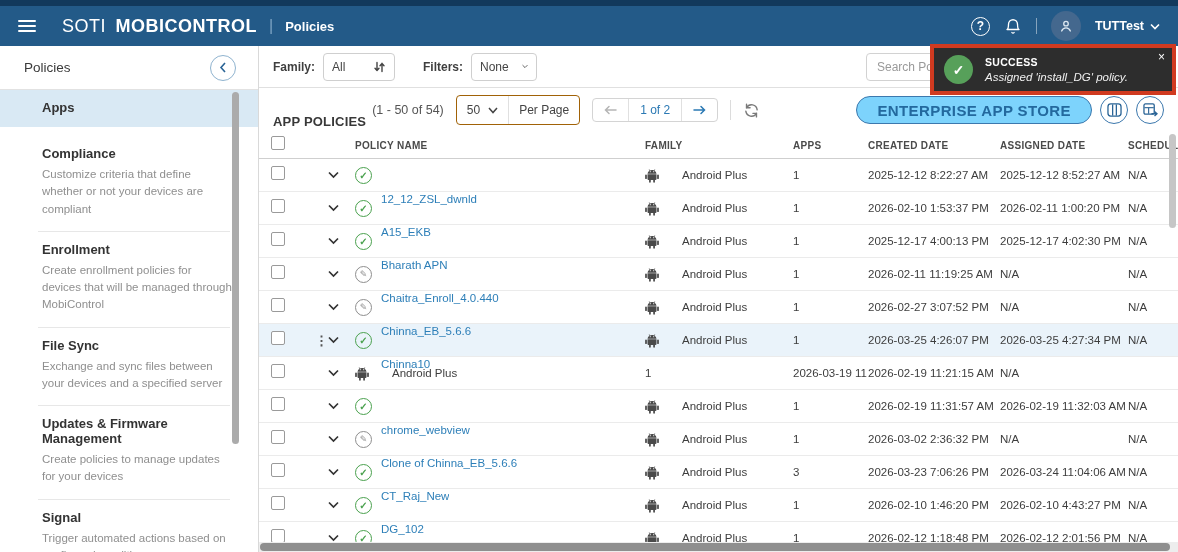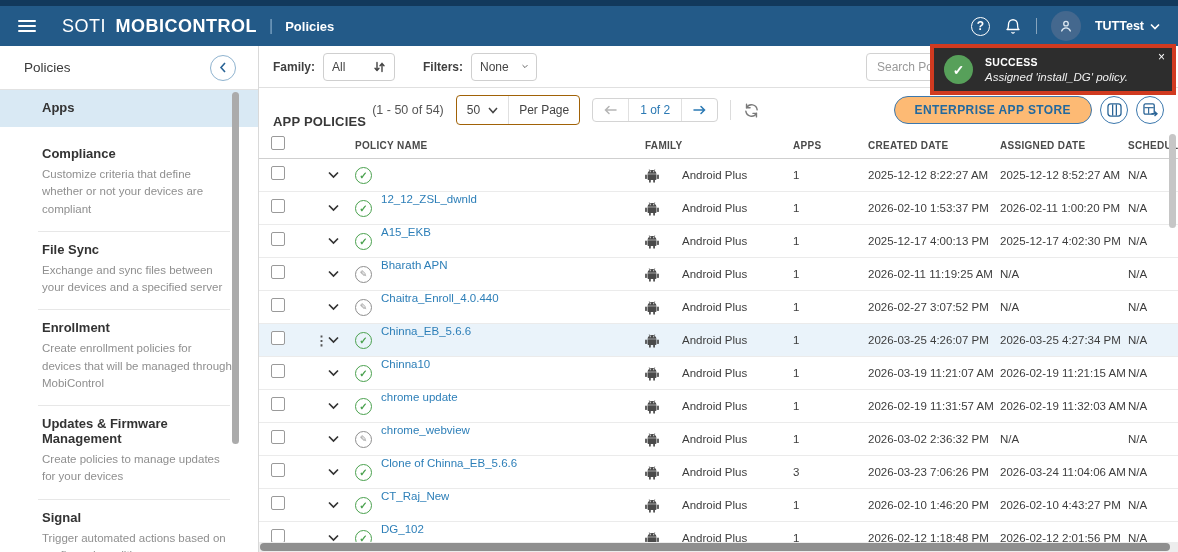--- a/index.html
+++ b/index.html
@@ -64,22 +64,22 @@
   .pp-seg + .pp-seg { border-left:1px solid #e0e0e0; cursor:default; }
   .pager { display:flex; align-items:center; border:1px solid #d4d4d4; border-radius:4px; height:24px; overflow:hidden; }
   .pg-seg { display:flex; align-items:center; justify-content:center; padding:0 11px; height:100%; font-size:12px; }
   .pg-seg + .pg-seg { border-left:1px solid #e0e0e0; }
   .pg-prev { color:#b5b5b5; cursor:default; }
   .pg-label { color:#2b79b4; }
   .pg-next { color:#2b79b4; cursor:pointer; }
   .thin-sep { width:1px; height:20px; background:#dcdcdc; }
   .refresh { cursor:pointer; display:flex; align-items:center; }
   .toolbar-right { margin-left:auto; display:flex; align-items:center; gap:8px; }
-  .store-btn { border:1px solid #3c78ad; color:#23699e; background:#fdba74; border-radius:15px; height:28px;
-    padding:0 20px; font-size:12px; font-weight:700; letter-spacing:.4px; cursor:pointer; font-family:"Liberation Sans",sans-serif; }
+  .store-btn { border:1px solid #3c78ad; color:#23699e; background:#7dd3fc; border-radius:15px; height:28px;
+    padding:0 20px; font-size:15px; font-weight:700; letter-spacing:.4px; cursor:pointer; font-family:"Liberation Sans",sans-serif; }
   .circ-btn { width:28px; height:28px; border:1px solid #3c78ad; border-radius:50%; background:#fff;
     display:flex; align-items:center; justify-content:center; cursor:pointer; }
 
   
   .thead, .trow { display:grid; grid-template-columns:40px 44px 290px 148px 75px 132px 128px 1fr;
     align-items:center; padding-left:12px; }
   .thead { height:27px; border-bottom:1px solid #cfcfcf; }
   .th { font-size:10px; font-weight:700; color:#4a4a4a; letter-spacing:.3px; white-space:nowrap; overflow:hidden; }
   .trow { height:33px; border-bottom:1px solid #ebebeb; background:#fff; }
   .trow.selected { background:#eaf3fa; }
@@ -168,26 +168,26 @@
       <div id="side-items">
           <div class="side-item selected">
     <div class="side-title">Apps</div>
 
   </div>
           <div class="side-item">
     <div class="side-title">Compliance</div>
     <div class="side-desc">Customize criteria that define whether or not your devices are compliant</div>
   </div>
           <div class="side-item">
+    <div class="side-title">Enrollment</div>
+    <div class="side-desc">Create enrollment policies for devices that will be managed through MobiControl</div>
+  </div>
+          <div class="side-item">
     <div class="side-title">File Sync</div>
     <div class="side-desc">Exchange and sync files between your devices and a specified server</div>
-  </div>
-          <div class="side-item">
-    <div class="side-title">Enrollment</div>
-    <div class="side-desc">Create enrollment policies for devices that will be managed through MobiControl</div>
   </div>
           <div class="side-item">
     <div class="side-title">Updates &amp; Firmware Management</div>
     <div class="side-desc">Create policies to manage updates for your devices</div>
   </div>
           <div class="side-item">
     <div class="side-title">Signal</div>
     <div class="side-desc">Trigger automated actions based on configured conditions</div>
   </div>
         </div>
@@ -462,24 +462,20 @@
           <div class="trow">
     <span><span class="checkbox"></span></span>
     <span class="c-ctrl">
 
       <span class="chev">
         <svg width="11" height="8" viewBox="0 0 11 8">
                   <polyline points="1,1.5 5.5,6 10,1.5" fill="none" stroke="#333" stroke-width="1.7"></polyline>
                 </svg>
       </span>
     </span>
-    <span class="c-name">
-      <span class="status ok"></span>
-      <a class="plink">chrome update</a>
-    </span>
     <span class="c-family">
       <span style="display:flex">
         <svg width="14" height="15" viewBox="0 0 24 26" fill="#4a4a4a">
           <path d="M7.2 2.2 8.4 4.4A8 8 0 0 1 12 3.6c1.3 0 2.5.3 3.6.8l1.2-2.2.9.5-1.2 2.1A7.3 7.3 0 0 1 19.8 10H4.2a7.3 7.3 0 0 1 3.3-5.2L6.3 2.7zM9 7.2a.9.9 0 1 0 0-1.8.9.9 0 0 0 0 1.8zm6 0a.9.9 0 1 0 0-1.8.9.9 0 0 0 0 1.8z"></path>
           <path d="M4.2 11h15.6v8.2c0 .9-.7 1.6-1.6 1.6h-1.1v3.1a1.5 1.5 0 0 1-3 0v-3.1h-4.2v3.1a1.5 1.5 0 0 1-3 0v-3.1H5.8c-.9 0-1.6-.7-1.6-1.6z"></path>
           <path d="M1.6 11.2c.9 0 1.5.7 1.5 1.5v4.9a1.5 1.5 0 0 1-3 0v-4.9c0-.8.6-1.5 1.5-1.5zm20.8 0c.9 0 1.5.7 1.5 1.5v4.9a1.5 1.5 0 0 1-3 0v-4.9c0-.8.6-1.5 1.5-1.5z"></path>
         </svg>
       </span>
       <span class="fam-text">Android Plus</span>
     </span>

